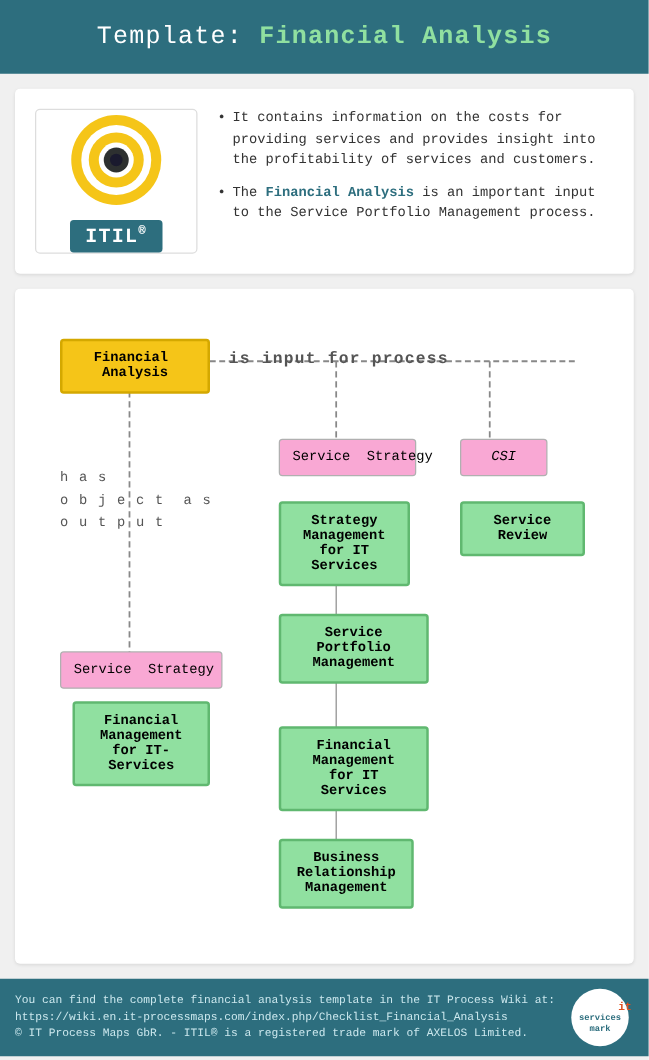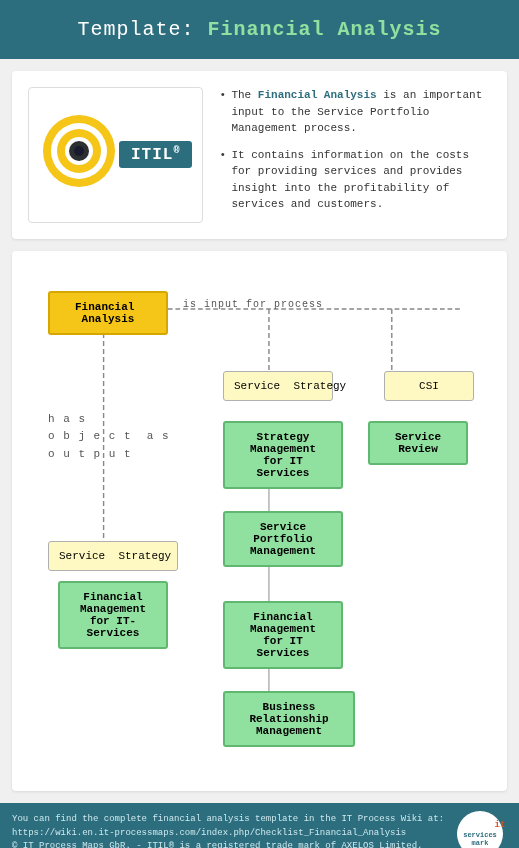--- a/index.html
+++ b/index.html
@@ -34,24 +34,25 @@
       display: flex;
       flex-direction: row;
       padding: 16px;
       gap: 16px;
       box-shadow: 0 1px 3px rgba(0,0,0,0.1);
     }
 
     .itil-logo-box {
       flex: 0 0 130px;
       display: flex;
+      flex-direction: column;
       align-items: center;
       justify-content: flex-start;
       border: 1px solid #ddd;
-      padding: 10px;
+      padding: 0;
       border-radius: 4px;
     }
 
     .itil-circle {
       width: 80px;
       height: 80px;
       position: relative;
       margin-bottom: 8px;
     }
 
@@ -126,21 +127,21 @@
       background: #90e0a0;
       border: 2px solid #60b870;
       padding: 8px 10px;
       text-align: center;
       font-size: 11px;
       font-weight: bold;
       border-radius: 3px;
     }
 
     .box-gray {
-      background: #fef9c3;
+      background: #f9a8d4;
       border: 1px solid #b0b0b0;
       padding: 8px 10px;
       text-align: center;
       font-size: 11px;
       border-radius: 3px;
     }
 
     
     .diagram-inner {
       position: relative;
@@ -166,42 +167,44 @@
     .node-financial-analysis {
       left: 20px;
       top: 20px;
       width: 120px;
     }
 
     .label-input-process {
       position: absolute;
       left: 155px;
       top: 28px;
-      font-size: 10px;
+      font-size: 13px;
       color: #555;
       letter-spacing: 1px;
       white-space: nowrap;
+      font-weight: bold;
     }
 
     .node-service-strategy-right {
       left: 195px;
       top: 100px;
       width: 110px;
     }
 
     .node-csi {
-      left: 356px;
+      left: 340px;
       top: 100px;
-      width: 90px;
+      width: 70px;
+      font-style: italic;
     }
 
     .label-has-object {
       position: absolute;
       left: 20px;
-      top: 140px;
+      top: 124px;
       font-size: 11px;
       color: #555;
       letter-spacing: 1px;
       line-height: 1.6;
     }
 
     .node-service-strategy-left {
       left: 20px;
       top: 270px;
       width: 130px;
@@ -210,39 +213,39 @@
     .node-fin-mgmt-left {
       left: 30px;
       top: 310px;
       width: 110px;
     }
 
     
     .node-strategy-mgmt {
       left: 195px;
       top: 150px;
-      width: 120px;
+      width: 105px;
     }
 
     .node-service-portfolio {
       left: 195px;
       top: 240px;
       width: 120px;
     }
 
     .node-fin-mgmt-right {
       left: 195px;
       top: 330px;
       width: 120px;
     }
 
     .node-business-rel {
       left: 195px;
       top: 420px;
-      width: 132px;
+      width: 108px;
     }
 
     .node-service-review {
       left: 340px;
       top: 150px;
       width: 100px;
     }
 
     
     .footer {
@@ -309,24 +312,24 @@
 
       <circle cx="40" cy="40" r="10" fill="#2d3030"></circle>
       <circle cx="40" cy="40" r="5" fill="#1a1a2e"></circle>
     </svg>
     <div class="itil-label">
       <span>ITIL</span><span class="reg">®</span>
     </div>
   </div>
   <div class="info-text">
     <ul>
+      <li>It contains information on the costs for providing services and provides insight into the profitability of services and customers.</li>
       <li>
         The <span class="bold-term">Financial Analysis</span> is an important input to the Service Portfolio Management process.
       </li>
-      <li>It contains information on the costs for providing services and provides insight into the profitability of services and customers.</li>
     </ul>
   </div>
 </div>
 
 <div class="diagram-section">
   <div class="diagram-inner">
 
     <svg class="diagram-svg" viewBox="0 0 490 500" preserveAspectRatio="none">
 
       <line x1="140" y1="38" x2="460" y2="38" stroke="#888" stroke-width="1.5" stroke-dasharray="5,3"></line>

